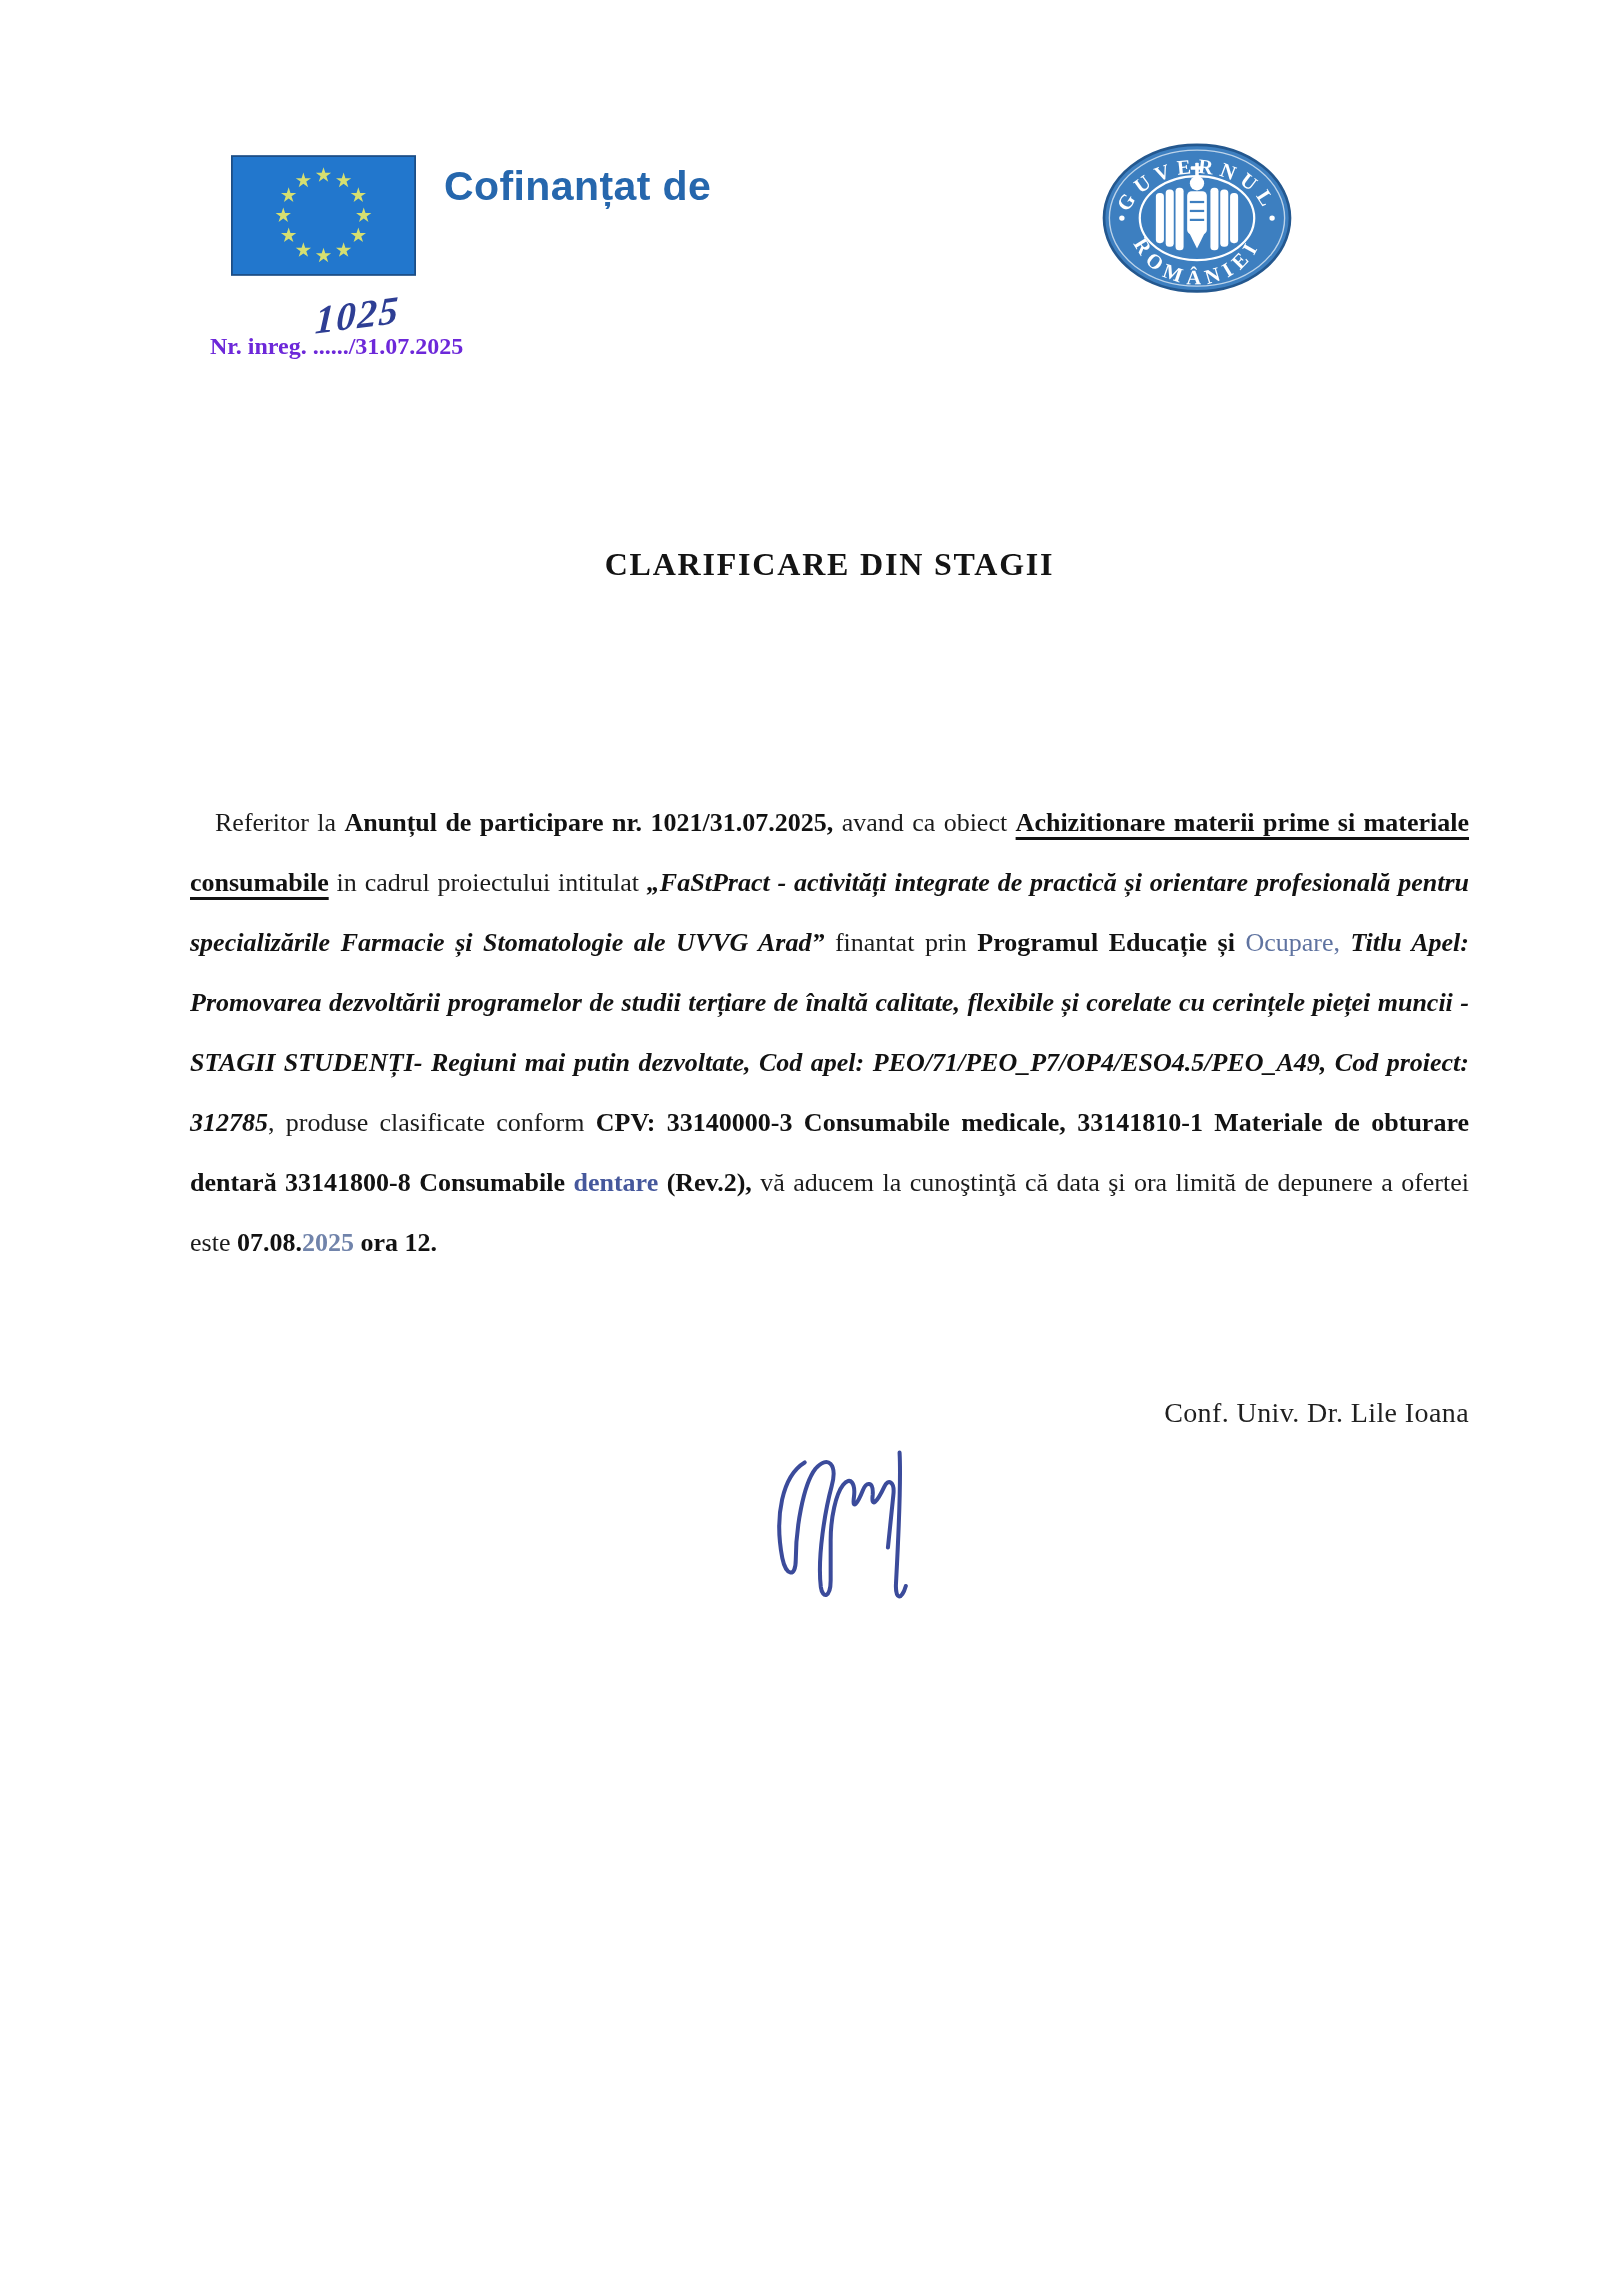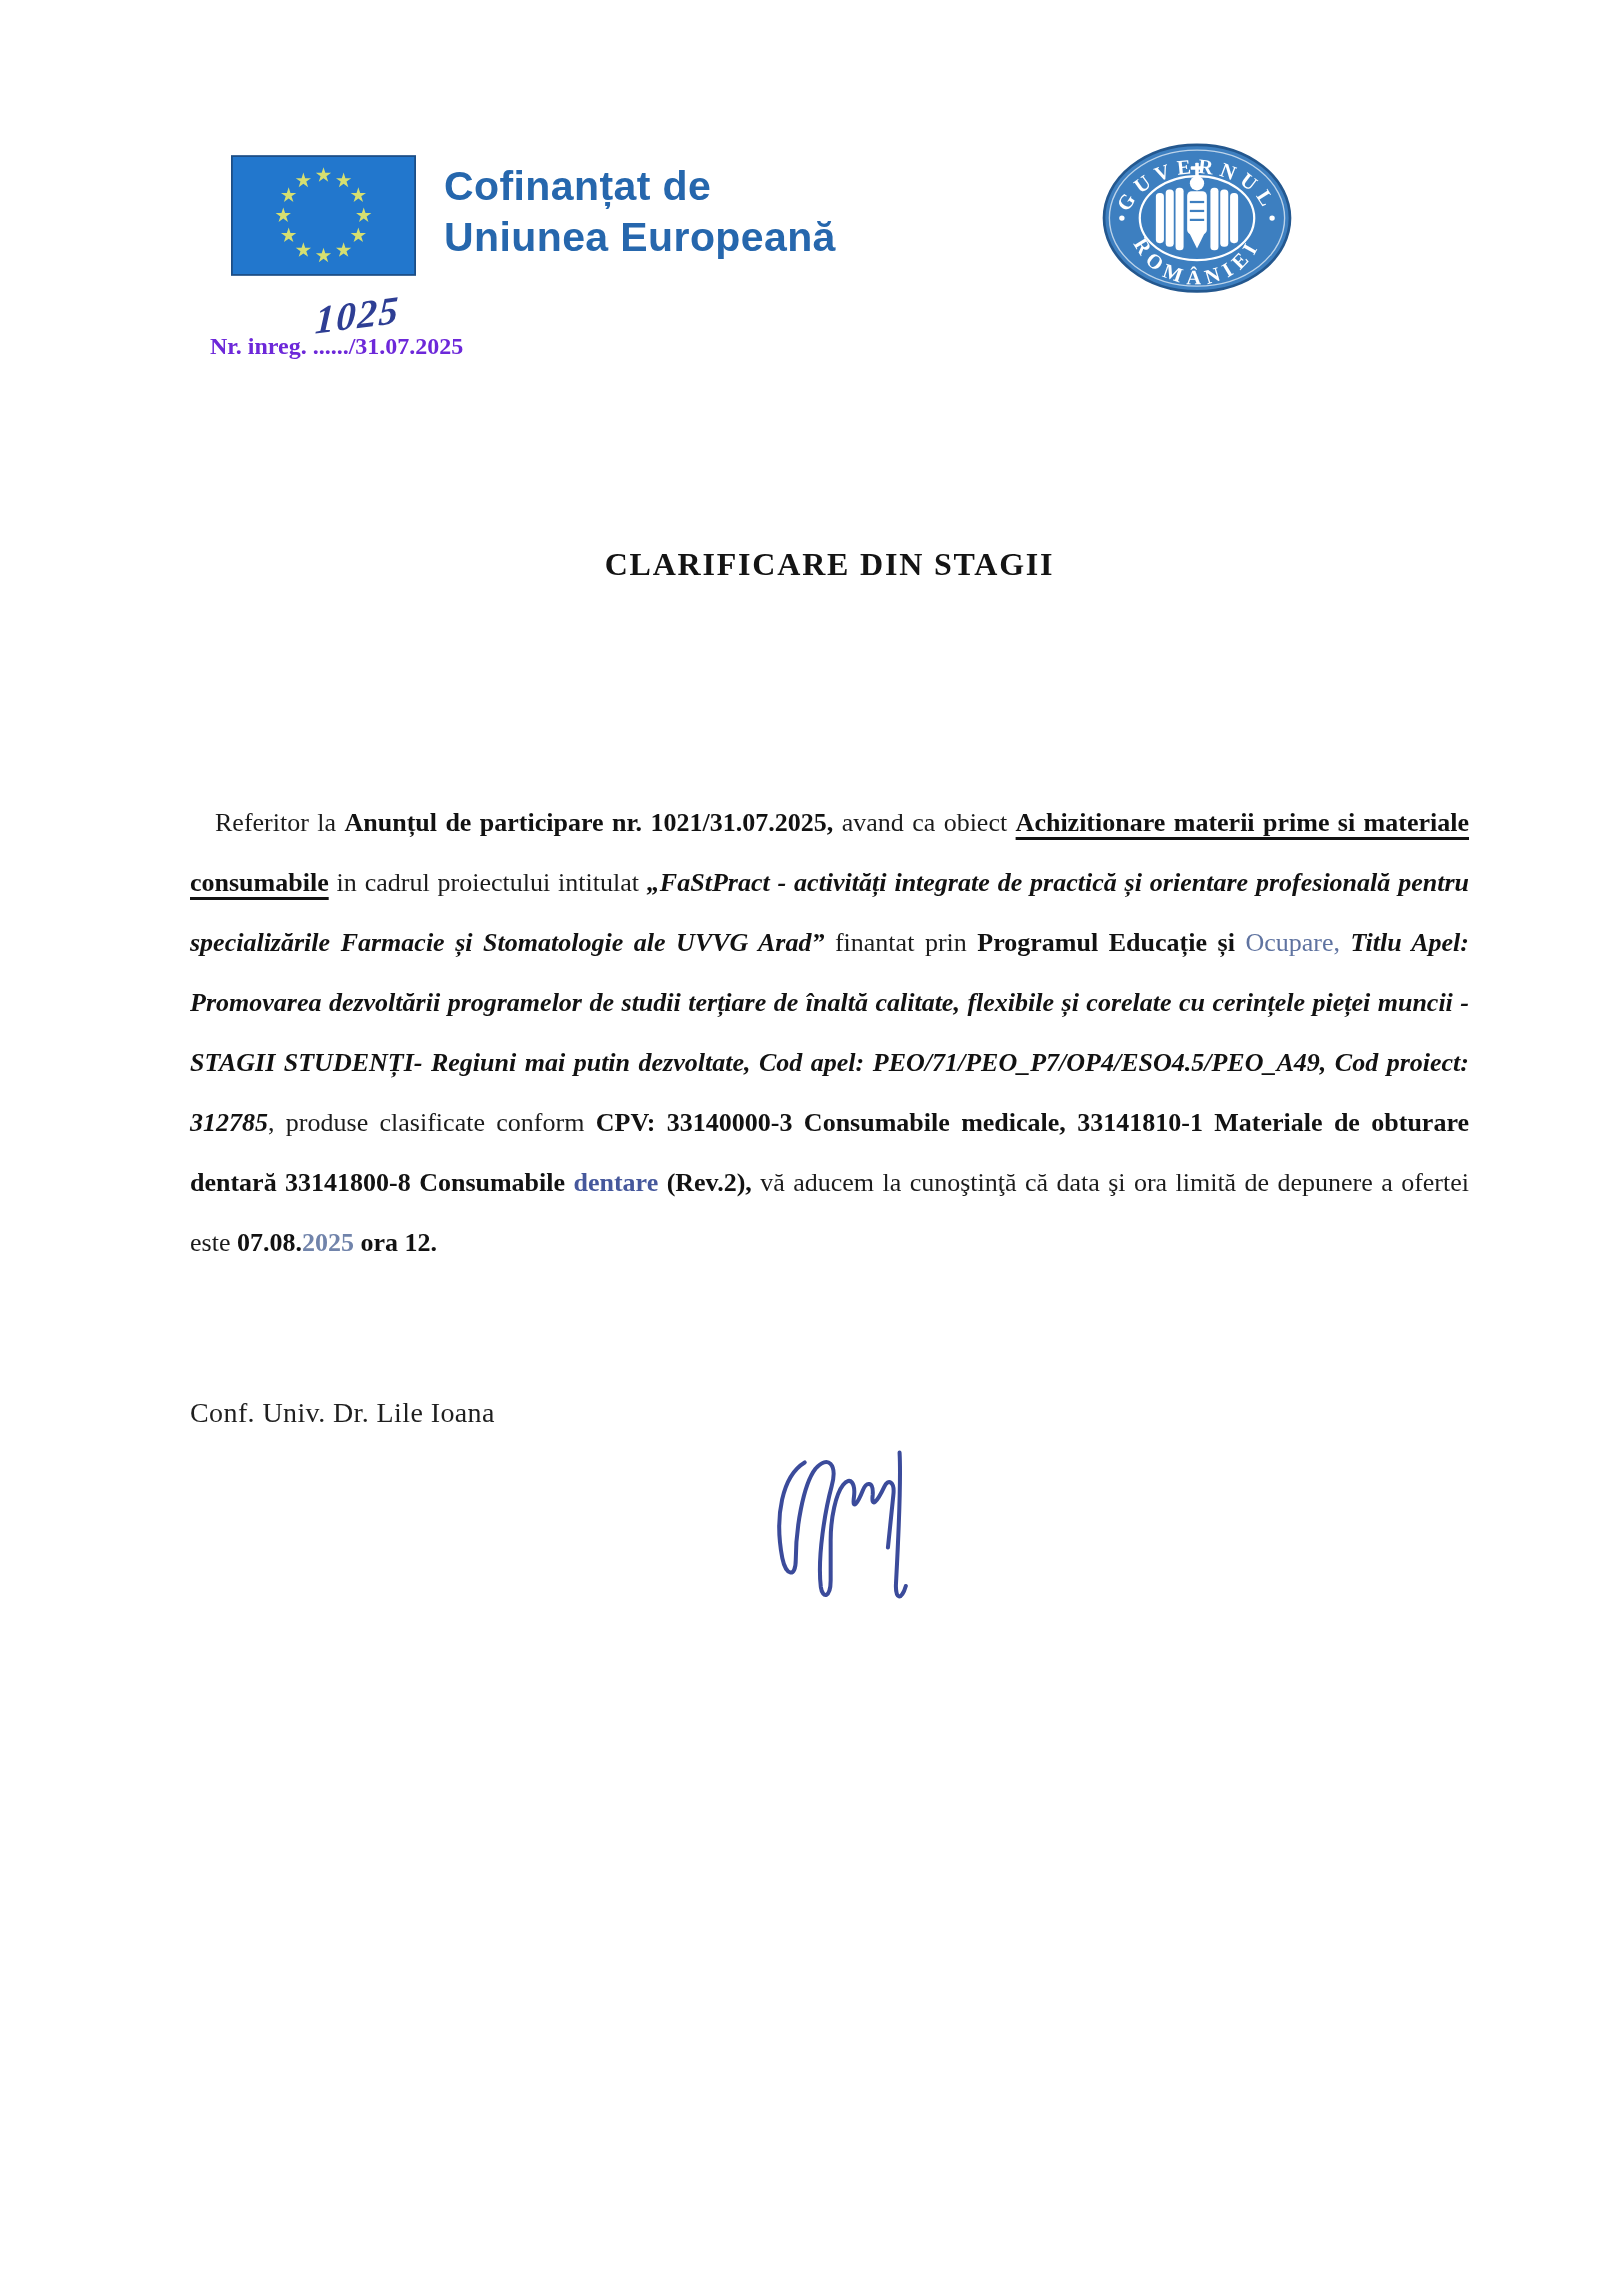--- a/index.html
+++ b/index.html
@@ -48,21 +48,21 @@
     font-size:26px;line-height:60px;
     text-align:justify;text-indent:25px;
     color:#1c1c1c;
   }
   .body-par .b{font-weight:700;color:#121212;}
   .body-par .i{font-style:italic;}
   .body-par .u{text-decoration:underline;text-decoration-thickness:2.7px;text-underline-offset:6.3px;}
   
   .sign-name{
     position:absolute;left:190px;top:1397px;width:1279px;
-    text-align:left;font-size:28px;color:#1f1f1f;letter-spacing:0.4px;
+    text-align:right;font-size:28px;color:#1f1f1f;letter-spacing:0.4px;
   }
   .signature-svg{position:absolute;left:751px;top:1431px;width:179px;height:190px;}
 </style>
 </head>
 <body>
 
 <div class="page">
 
   <svg class="eu-flag" viewBox="0 0 207 135">
     <defs>
@@ -80,21 +80,20 @@
       <use href="#star" transform="translate(81,106.5)"></use>
       <use href="#star" transform="translate(64.5,90)"></use>
       <use href="#star" transform="translate(58.5,67.5)"></use>
       <use href="#star" transform="translate(64.5,45)"></use>
       <use href="#star" transform="translate(81,28.5)"></use>
     </g>
   </svg>
 
   <div class="eu-caption" style="color: rgb(38, 103, 173);">
     <div>Cofinanțat de</div>
-    <div>Uniunea Europeană</div>
   </div>
 
   <svg class="gov-seal" viewBox="0 0 212 170">
     <defs>
       <path id="arcTop" d="M 26,96 A 80,62 0 0 1 186,96" fill="none"></path>
       <path id="arcBot" d="M 30,86 A 76,72 0 0 0 182,86" fill="none"></path>
     </defs>
     <ellipse cx="106" cy="84" rx="104" ry="82" stroke="#24588f" stroke-width="3" fill="#3d7fc0"></ellipse>
     <ellipse cx="106" cy="84" rx="98" ry="76" fill="none" stroke="#dce8f4" stroke-width="1.5" opacity="0.8"></ellipse>
     <ellipse cx="106" cy="84" rx="64" ry="47" fill="none" stroke="#ffffff" stroke-width="2.5"></ellipse>

